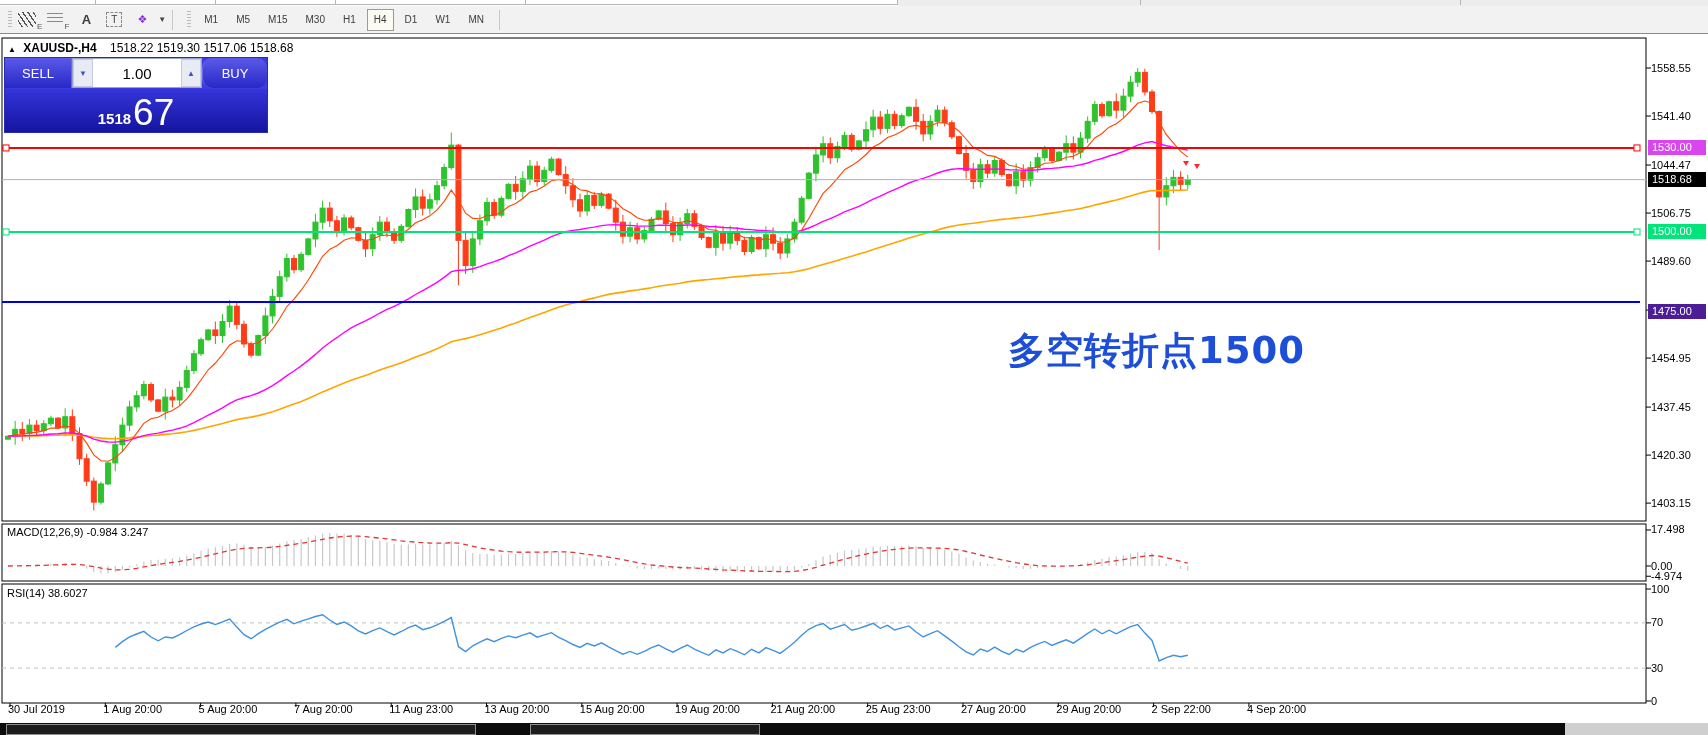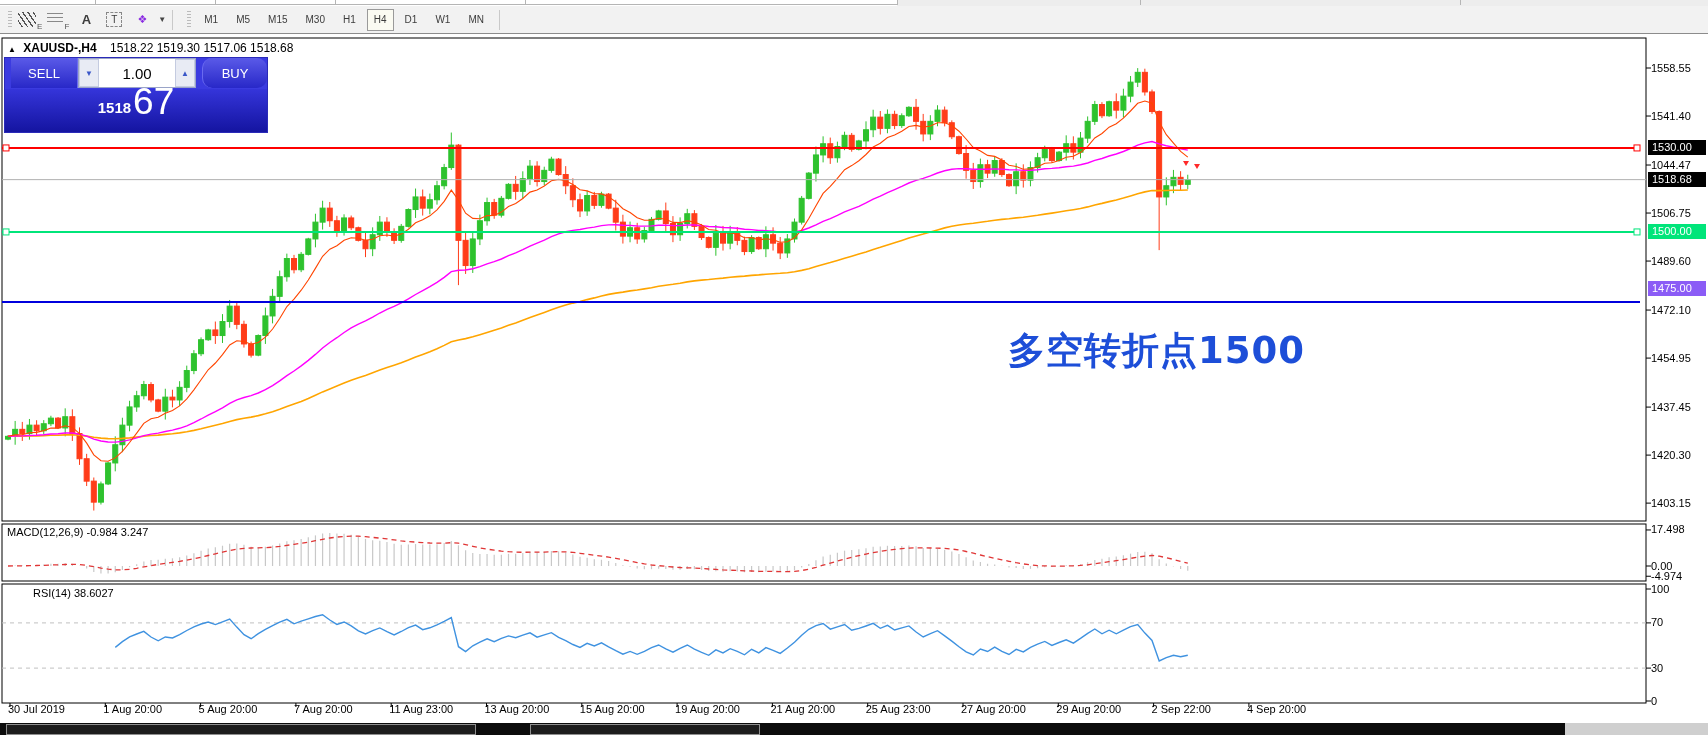--- a/index.html
+++ b/index.html
@@ -35,30 +35,30 @@
   
   #chartsvg{position:absolute;left:0;top:0;z-index:1;}
   .hdr{position:absolute;left:8px;top:41px;z-index:4;font-size:12px;color:#000;}
   .hdr .tri{font-size:8px;margin-right:4px;}
   .hdr b{font-weight:bold;margin-right:10px;}
   
   .panel{position:absolute;left:4px;top:57px;width:262px;z-index:5;background:#3b3be0;
          border:1px solid #2a2ab8;}
   .prow1{display:flex;height:30px;}
   .obtn{width:66px;background:linear-gradient(#5a5ae8,#2828c8);color:#fff;font-size:13px;
-        display:flex;align-items:center;justify-content:center;border-right:1px solid #6a6af0;margin-left:6px;}
+        display:flex;align-items:center;justify-content:center;border-right:1px solid #6a6af0;}
   .obtn.buy{border-right:none;border-left:1px solid #6a6af0;width:64px;border-radius:10px;}
   .spinner{flex:1;display:flex;background:#fff;border:1px solid #9aa4c8;}
   .spinbtn{width:18px;background:#e8ebf4;color:#3a57c8;font-size:8px;display:flex;
            align-items:center;justify-content:center;border:1px solid #c4cbe0;}
   .spinner input{flex:1;border:none;outline:none;text-align:center;font-size:15px;
                  font-family:"Liberation Sans",sans-serif;width:60px;}
   .prow2{display:flex;height:43px;margin-top:1px;gap:2px;}
   .qbox{flex:1;background:linear-gradient(#3535da,#1414a0);display:flex;align-items:flex-end;
-        justify-content:center;color:#fff;padding-bottom:11px;}
+        justify-content:center;color:#fff;padding-bottom:0;}
   .qbox .sm{font-size:15px;font-weight:bold;margin:0 2px 5px 0;}
   .qbox .lg{font-size:37px;line-height:38px;}
   
   .plabel{position:absolute;left:1651px;height:13px;line-height:13px;font-size:11px;color:#000;
           z-index:3;white-space:nowrap;}
   .pbox{position:absolute;left:1648px;height:15px;line-height:15px;font-size:11px;color:#fff;
         padding:0 4px;min-width:50px;z-index:3;white-space:nowrap;}
   .ind-label{position:absolute;left:7px;font-size:11px;color:#000;z-index:3;}
   .dlabel{position:absolute;top:703px;font-size:11px;color:#000;z-index:3;white-space:nowrap;}
   .annotation{position:absolute;left:1008px;top:326px;z-index:3;font-size:37px;font-weight:bold;
@@ -697,39 +697,39 @@
     </div>
     <div class="prow2">
       <div class="qbox" data-name="sell-price-display">
         <span class="sm" data-name="sell-price-whole">1518</span>
         <span class="lg" data-name="sell-price-pips">67</span>
       </div>
     </div>
   </div>
 
   <div class="ind-label" style="top:526px;" data-name="macd-label">MACD(12,26,9) -0.984 3.247</div>
-  <div class="ind-label" style="top:587px;margin-left:26px;" data-name="rsi-label">RSI(14) 38.6027</div>
+  <div class="ind-label" style="top:587px;" data-name="rsi-label">RSI(14) 38.6027</div>
 
   <div class="annotation" data-name="chart-annotation-text">多空转折点1500</div>
 
   <div id="pricelabels" data-name="price-scale">
       <div class="plabel" data-name="price-tick-label" style="top: 61.5px;">1558.55</div>
       <div class="plabel" data-name="price-tick-label" style="top: 109.52px;">1541.40</div>
       <div class="plabel" data-name="price-tick-label" style="top: 158.52px;">1044.47</div>
       <div class="plabel" data-name="price-tick-label" style="top: 206.54px;">1506.75</div>
       <div class="plabel" data-name="price-tick-label" style="top: 254.56px;">1489.60</div>
       <div class="plabel" data-name="price-tick-label" style="top: 303.56px;">1472.10</div>
       <div class="plabel" data-name="price-tick-label" style="top: 351.58px;">1454.95</div>
       <div class="plabel" data-name="price-tick-label" style="top: 400.58px;">1437.45</div>
       <div class="plabel" data-name="price-tick-label" style="top: 448.6px;">1420.30</div>
       <div class="plabel" data-name="price-tick-label" style="top: 496.62px; text-align: center;">1403.15</div>
-      <div class="pbox" data-name="resistance-level-label" style="top: 140.44px; background: #000000;">1530.00</div>
+      <div class="pbox" data-name="resistance-level-label" style="top: 140.44px; background: #d946ef;">1530.00</div>
       <div class="pbox" data-name="bid-price-label" style="top: 172.136px; background: rgb(0, 0, 0);">1518.68</div>
       <div class="pbox" data-name="pivot-level-label" style="top: 224.44px; background: rgb(0, 229, 122);">1500.00</div>
-      <div class="pbox" data-name="support-level-label" style="top: 281px; background: #8b5cf6;">1475.00</div>
+      <div class="pbox" data-name="support-level-label" style="top: 304px; background: #4c1d95;">1475.00</div>
       <div class="plabel" data-name="macd-tick-label" style="top: 523.454px;">17.498</div>
       <div class="plabel" data-name="macd-tick-label" style="top: 559.5px;">0.00</div>
       <div class="plabel" data-name="macd-tick-label" style="top: 569.746px;">-4.974</div>
       <div class="plabel" data-name="rsi-tick-label" style="top: 582.5px;">100</div>
       <div class="plabel" data-name="rsi-tick-label" style="top: 616.4px;">70</div>
       <div class="plabel" data-name="rsi-tick-label" style="top: 661.6px;">30</div>
       <div class="plabel" data-name="rsi-tick-label" style="top: 694.5px;">0</div>
     </div>
   <div id="datelabels" data-name="date-scale">
       <div class="dlabel" data-name="date-label" style="left: 8px;">30 Jul 2019</div>

